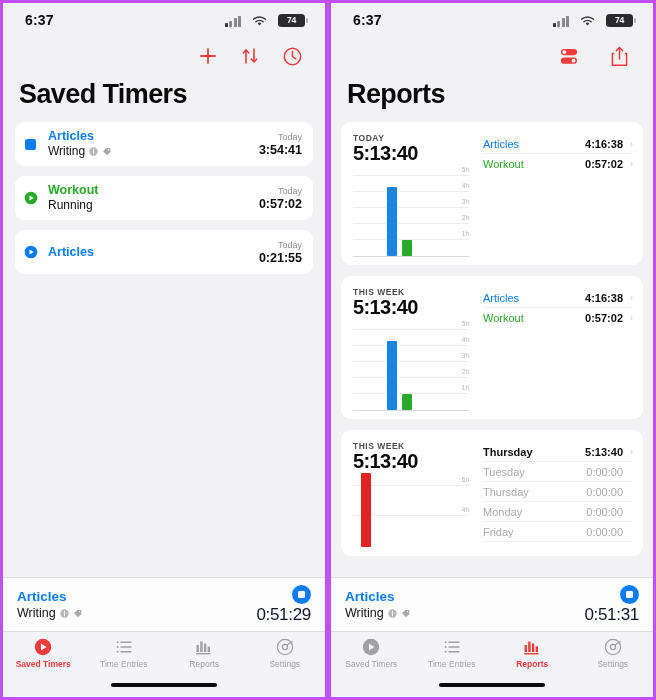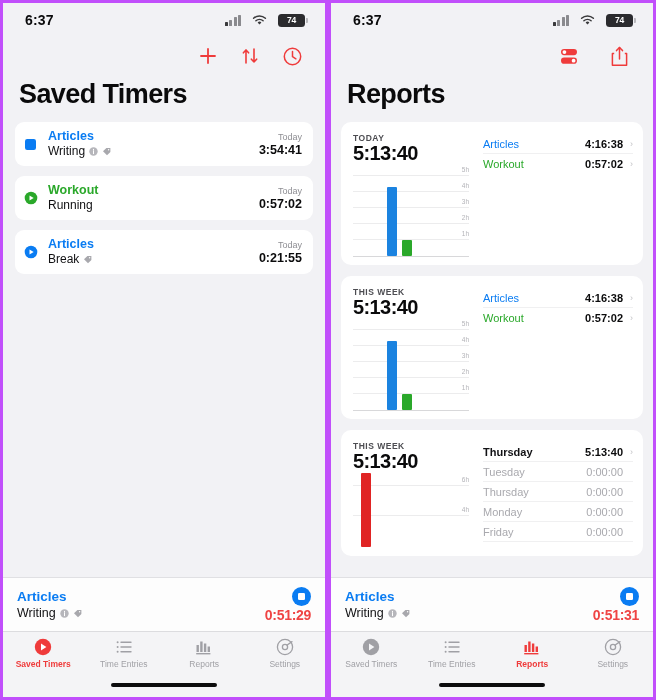--- a/index.html
+++ b/index.html
@@ -20,21 +20,21 @@
     overflow: hidden;
     display: flex; flex-direction: column;
   }
   
   .statusbar {
     height: 34px; flex: 0 0 34px;
     display: flex; align-items: center; justify-content: space-between;
     padding: 0 20px 0 22px;
   }
   .status-time { font-size: 14px; font-weight: bold; color: #0b0b0c; letter-spacing: .2px; }
-  .status-right { display: flex; align-items: center; gap: 11px; }
+  .status-right { display: flex; align-items: flex-end; gap: 11px; }
   .sig { display: flex; align-items: flex-end; gap: 1.5px; height: 11px; }
   .sig i { display: block; width: 3px; background: #8a8a8e; border-radius: .6px; }
   .sig i:nth-child(1) { height: 3.5px; background:#3a3a3c; }
   .sig i:nth-child(2) { height: 6px; }
   .sig i:nth-child(3) { height: 8.5px; }
   .sig i:nth-child(4) { height: 11px; }
   .wifi svg { display: block; }
   .batt {
     position: relative; width: 27px; height: 13px;
     border-radius: 3.5px; background: #2b2b2e;
@@ -145,21 +145,21 @@
   .nb-left { flex: 1 1 auto; }
   .nb-title { font-size: 13.5px; font-weight: bold; color: #0a7cf2; line-height: 17px; }
   .nb-sub { font-size: 12.5px; color: #101012; line-height: 16px; display: flex; align-items: center; gap: 4px; }
   .nb-right { display: flex; flex-direction: column; align-items: flex-end; gap: 1px; }
   .stopbtn {
     width: 19px; height: 19px; border-radius: 50%;
     background: #0a7cf2; display: flex; align-items: center; justify-content: center;
     cursor: pointer;
   }
   .stopbtn i { width: 7px; height: 7px; background: #fff; border-radius: 1.3px; display:block; }
-  .nb-time { font-size: 14px; font-weight: bold; color: #ef4444; letter-spacing: -.3px; }
+  .nb-time { font-size: 17px; font-weight: normal; color: #0f172a; letter-spacing: -.3px; }
 
   
   .tabbar {
     flex: 0 0 52px; height: 52px; background: #f4f4f6;
     border-top: 1px solid #dcdcdf;
     display: flex; align-items: flex-start; padding-top: 6px;
   }
   .tab {
     flex: 1 1 0; display: flex; flex-direction: column;
     align-items: center; gap: 3px; cursor: pointer;
@@ -274,29 +274,20 @@
 
       <div class="row">
         <span class="rowicon">
           <svg width="14" height="14" viewBox="0 0 14 14">
               <circle cx="7" cy="7" r="6.3" fill="#0a7cf2"></circle>
               <path d="M5.5 4.6 9.7 7l-4.2 2.4z" fill="#fff"></path>
             </svg>
         </span>
         <div class="rowtexts">
           <div class="rowtitle blue">Articles</div>
-          <div class="rowsub">
-            <span>Break</span>
-            <span class="mini">
-                <svg width="10" height="9" viewBox="0 0 10 9">
-                  <path d="M1 4.2 4.4.9h4v4L5 8.2z" fill="#a8a8ad"></path>
-                  <circle cx="6.6" cy="2.7" r=".7" fill="#fff"></circle>
-                </svg>
-              </span>
-          </div>
         </div>
         <div class="rowright">
           <div class="rowday">Today</div>
           <div class="rowdur">0:21:55</div>
         </div>
       </div>
 
     </div>
 
     <div class="body-spacer"></div>

